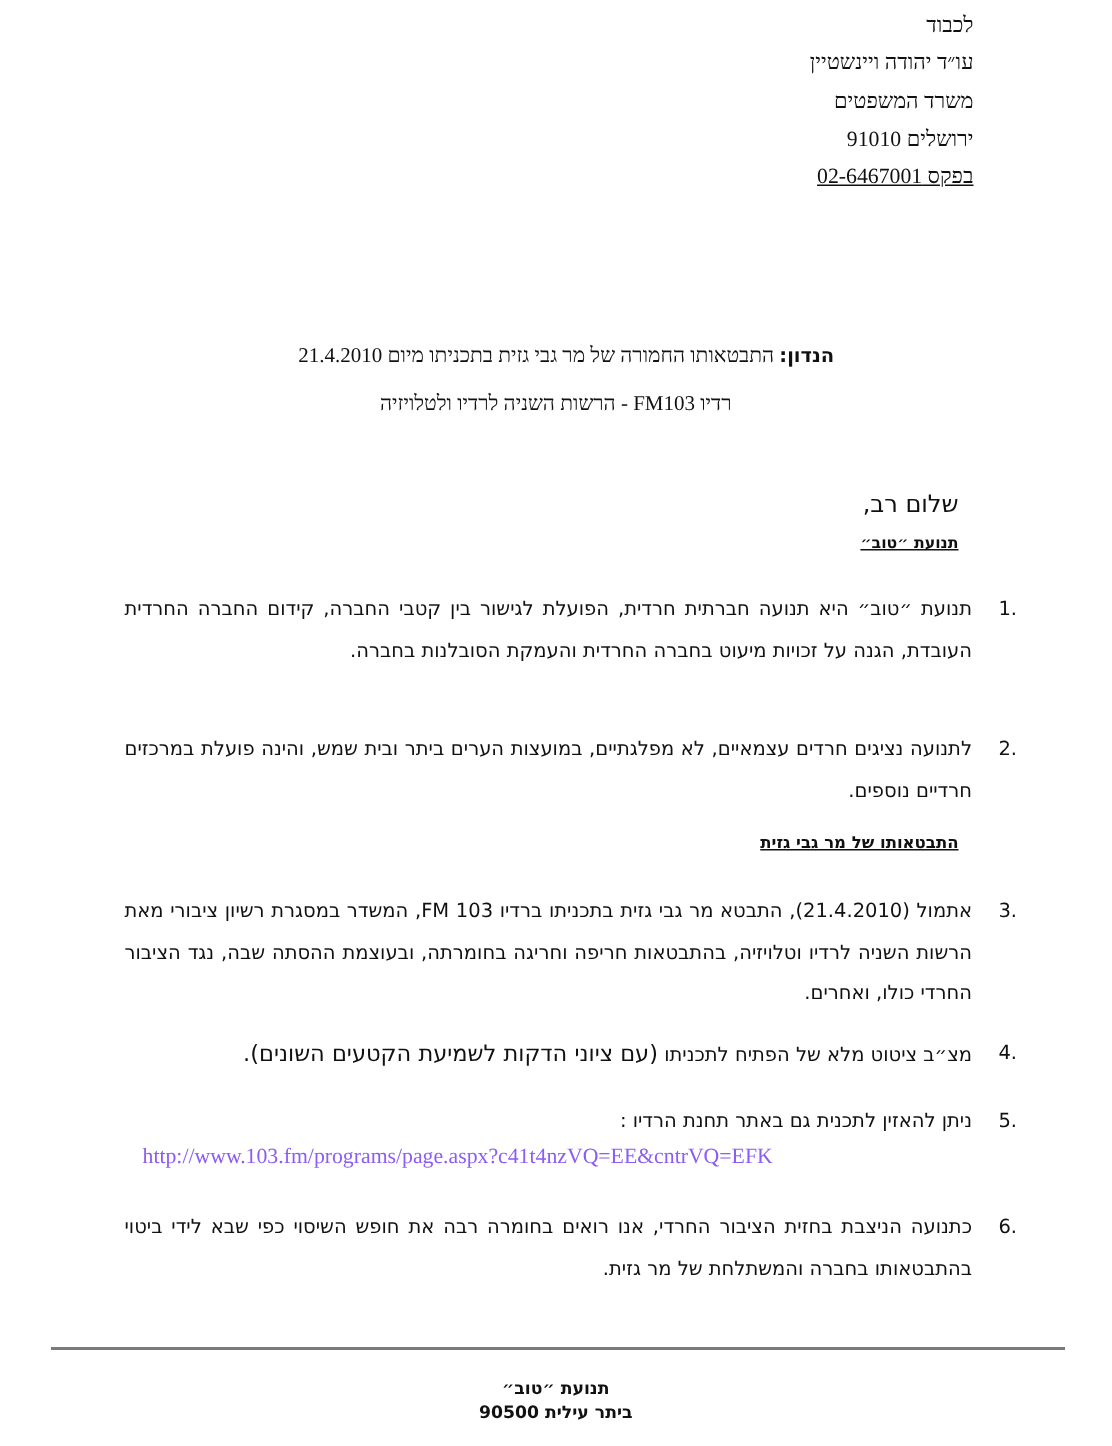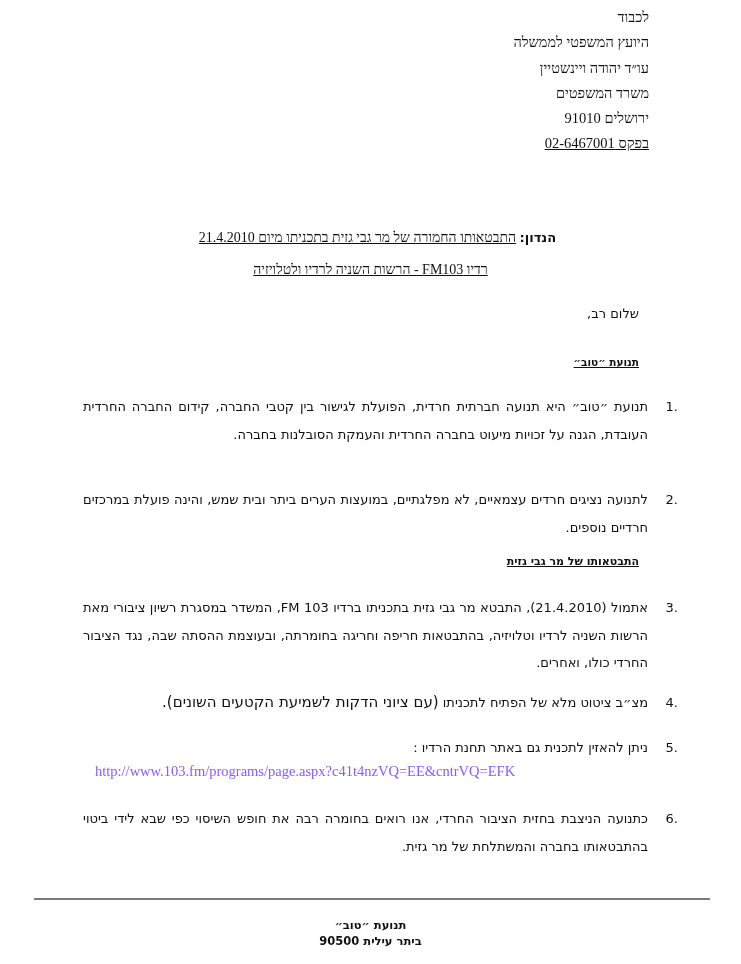--- a/index.html
+++ b/index.html
@@ -13,42 +13,41 @@
   
   .addr { right: 92px; top: 5px; text-align: right; font-size: 14.5px; line-height: 25.3px; }
   .addr div { white-space: nowrap; font-family: Liberation Serif, serif; }
   .u { text-decoration: underline; }
 
   
   .subject { left: 0; width: 741px; top: 222px; text-align: center; font-size: 14px; line-height: 32px; font-family: "Liberation Serif", "DejaVu Serif", serif; }
   .subject .lbl { font-weight: bold; font-family: "DejaVu Sans", sans-serif; font-size: 13px; }
   .subject .line1 { padding-left: 14px; }
   .subject .line2 { }
-  .subj-text { text-decoration: underline; }
+  .subj-text { }
 
-  .greeting { right: 102px; top: 306px; font-size: 13px; }
+  .greeting { right: 102px; top: 326px; font-size: 16px; }
   .h-tov { right: 102px; top: 356px; font-size: 10.5px; font-weight: bold; text-decoration: underline; }
   .h-gazit { right: 102px; top: 555px; font-size: 11px; font-weight: bold; text-decoration: underline; }
 
   
   .para { right: 93px; width: 565px; font-size: 13px; line-height: 27.5px; text-align: justify; text-align-last: right; }
   .para .num { position: absolute; right: -30px; top: 0; direction: ltr; }
   .para .txt { display: block; }
   .small { font-size: 15px; }
   .url { left: 95px; top: 763px; font-family: "Liberation Serif", serif; font-size: 14.5px; direction: ltr; color: #8b5cf6; text-decoration: none; }
 
   .rule { left: 34px; top: 898px; width: 676px; height: 2px; background: #7a7a7a; }
   .footer { left: 0; width: 741px; top: 918px; text-align: center; font-size: 11.5px; font-weight: bold; line-height: 15.5px; }
 </style>
 </head>
 <body>
 
 <div class="abs addr rtl">
   <div>לכבוד</div>
-  <div>היועץ המשפטי לממשלה</div>
   <div>עו״ד יהודה ויינשטיין</div>
   <div>משרד המשפטים</div>
   <div>ירושלים  91010</div>
   <div class="u">בפקס 02-6467001</div>
 </div>
 
 <div class="abs subject rtl">
   <div class="line1">
     <span class="lbl">הנדון:</span>
     <span class="subj-text">התבטאותו החמורה של מר גבי גזית בתכניתו מיום 21.4.2010</span>

